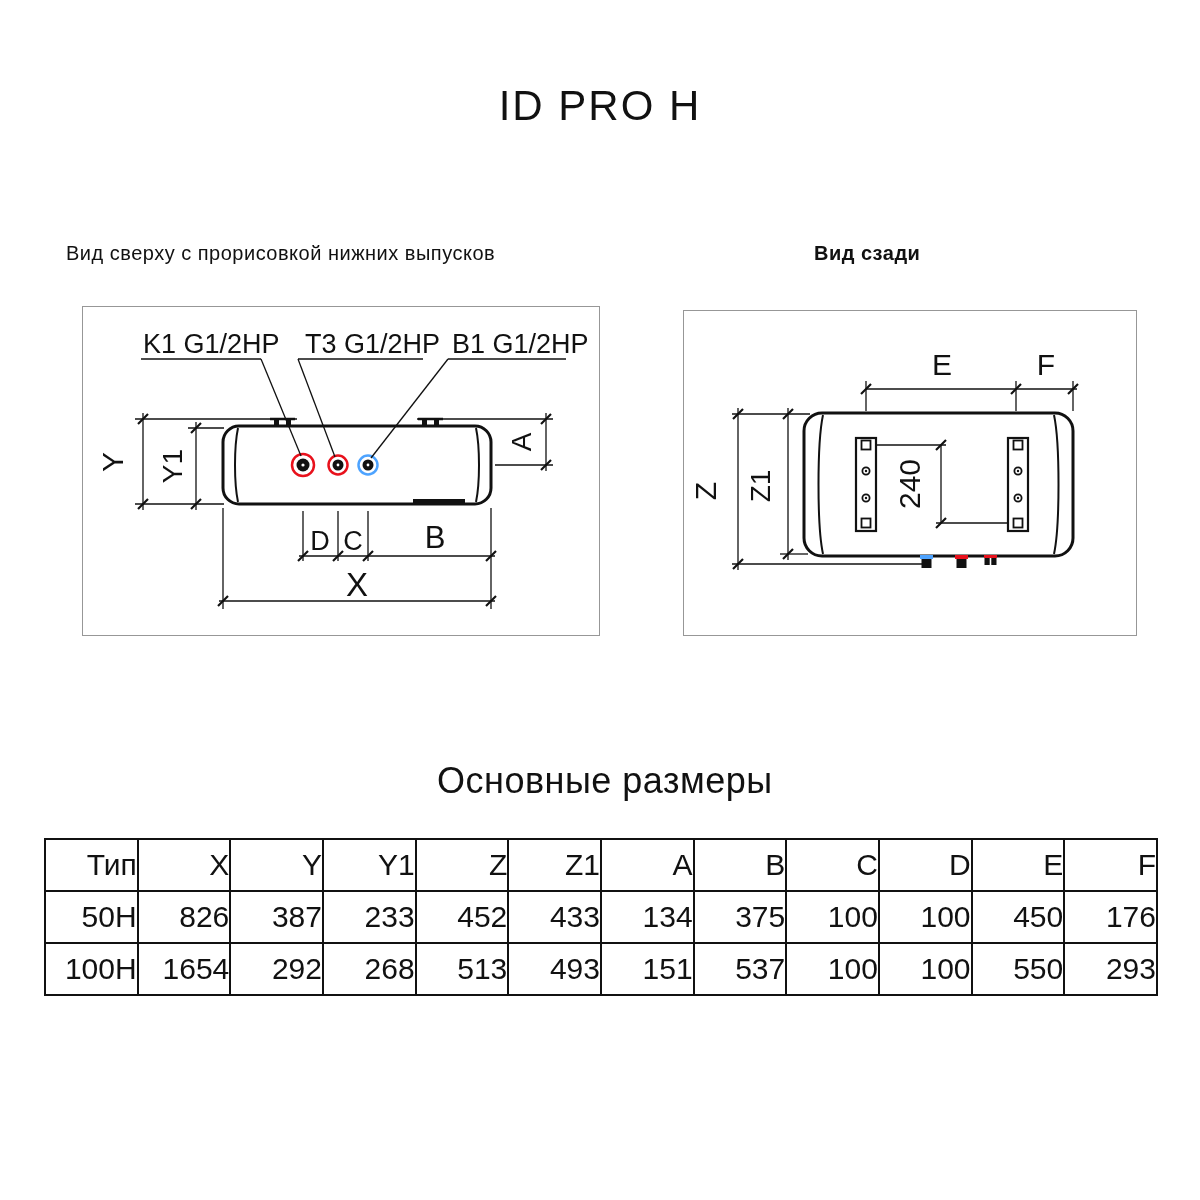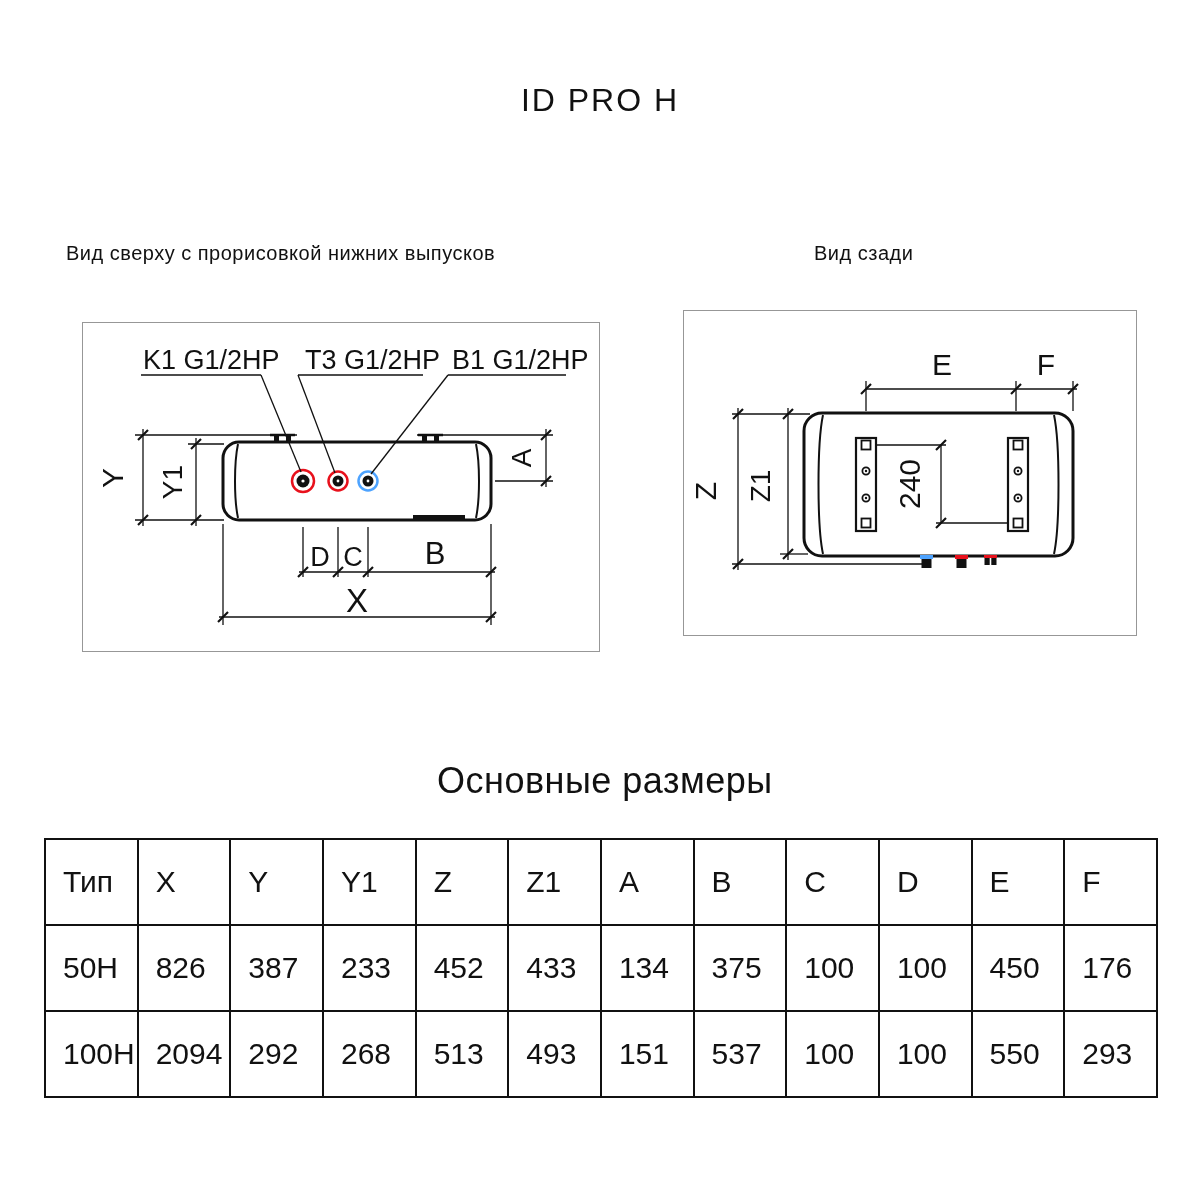--- a/index.html
+++ b/index.html
@@ -1,39 +1,39 @@
 <!DOCTYPE html>
 <html><head>
 <meta charset="utf-8">
 <style>
   html,body{margin:0;padding:0;background:#fff;}
   body{width:1200px;height:1200px;position:relative;font-family:"Liberation Sans",sans-serif;color:#111;}
   .abs{position:absolute;}
-  .page-title{left:0;right:0;top:82px;text-align:center;font-size:32px;font-weight:500;letter-spacing:2px;}
+  .page-title{left:0;right:0;top:82px;text-align:center;font-size:42px;font-weight:500;letter-spacing:2px;}
   .view-caption{font-size:20px;letter-spacing:0.5px;white-space:nowrap;}
   .frame{border:1.5px solid #979797;background:#fff;}
   svg text{fill:#111;}
   svg .lbl{font-family:"Liberation Sans",sans-serif;}
   .thin{stroke:#111;stroke-width:1.3;}
   .tick{stroke:#111;stroke-width:2.2;}
   .body-line{stroke:#111;fill:none;}
   .table-title{font-size:36px;letter-spacing:0.5px;}
   table{border-collapse:collapse;table-layout:fixed;width:1114px;}
-  th,td{border:2px solid #111;height:50px;text-align:left;vertical-align:middle;
-        font-size:30px;font-weight:normal;padding:17px;font-family:"Liberation Sans",sans-serif;}
+  th,td{border:2px solid #111;height:50px;text-align:right;vertical-align:middle;
+        font-size:30px;font-weight:normal;padding:0;font-family:"Liberation Sans",sans-serif;}
 </style>
 </head>
 <body>
 
 <div class="abs page-title">ID PRO H</div>
 
 <div class="abs view-caption" style="left:66px;top:242px;">Вид сверху с прорисовкой нижних выпусков</div>
-<div class="abs view-caption" style="left:814px;top:242px;">Вид сзади</div>
-
-<div class="abs frame" style="left:82px;top:322px;width:516px;height:328px;">
+<div class="abs view-caption" style="left:814px;top:242px;font-weight:bold;">Вид сзади</div>
+
+<div class="abs frame" style="left:82px;top:306px;width:516px;height:328px;">
 <svg width="516" height="328" viewBox="0 0 516 328">
 
   <g>
     <rect x="140" y="119" width="268" height="78" rx="16" class="body-line" stroke-width="3" fill="#fff"></rect>
     <path d="M155,121 C151,140 151,176 155,195" class="body-line" stroke-width="2"></path>
     <path d="M393,121 C397,140 397,176 393,195" class="body-line" stroke-width="2"></path>
 
     <g>
       <rect x="191" y="113" width="5" height="6" fill="#111"></rect>
       <rect x="203" y="113" width="5" height="6" fill="#111"></rect>
@@ -229,21 +229,21 @@
         <td>433</td>
         <td>134</td>
         <td>375</td>
         <td>100</td>
         <td>100</td>
         <td>450</td>
         <td>176</td>
       </tr>
       <tr>
         <td>100Н</td>
-        <td>2094</td>
+        <td>1654</td>
         <td>292</td>
         <td>268</td>
         <td>513</td>
         <td>493</td>
         <td>151</td>
         <td>537</td>
         <td>100</td>
         <td>100</td>
         <td>550</td>
         <td>293</td>

